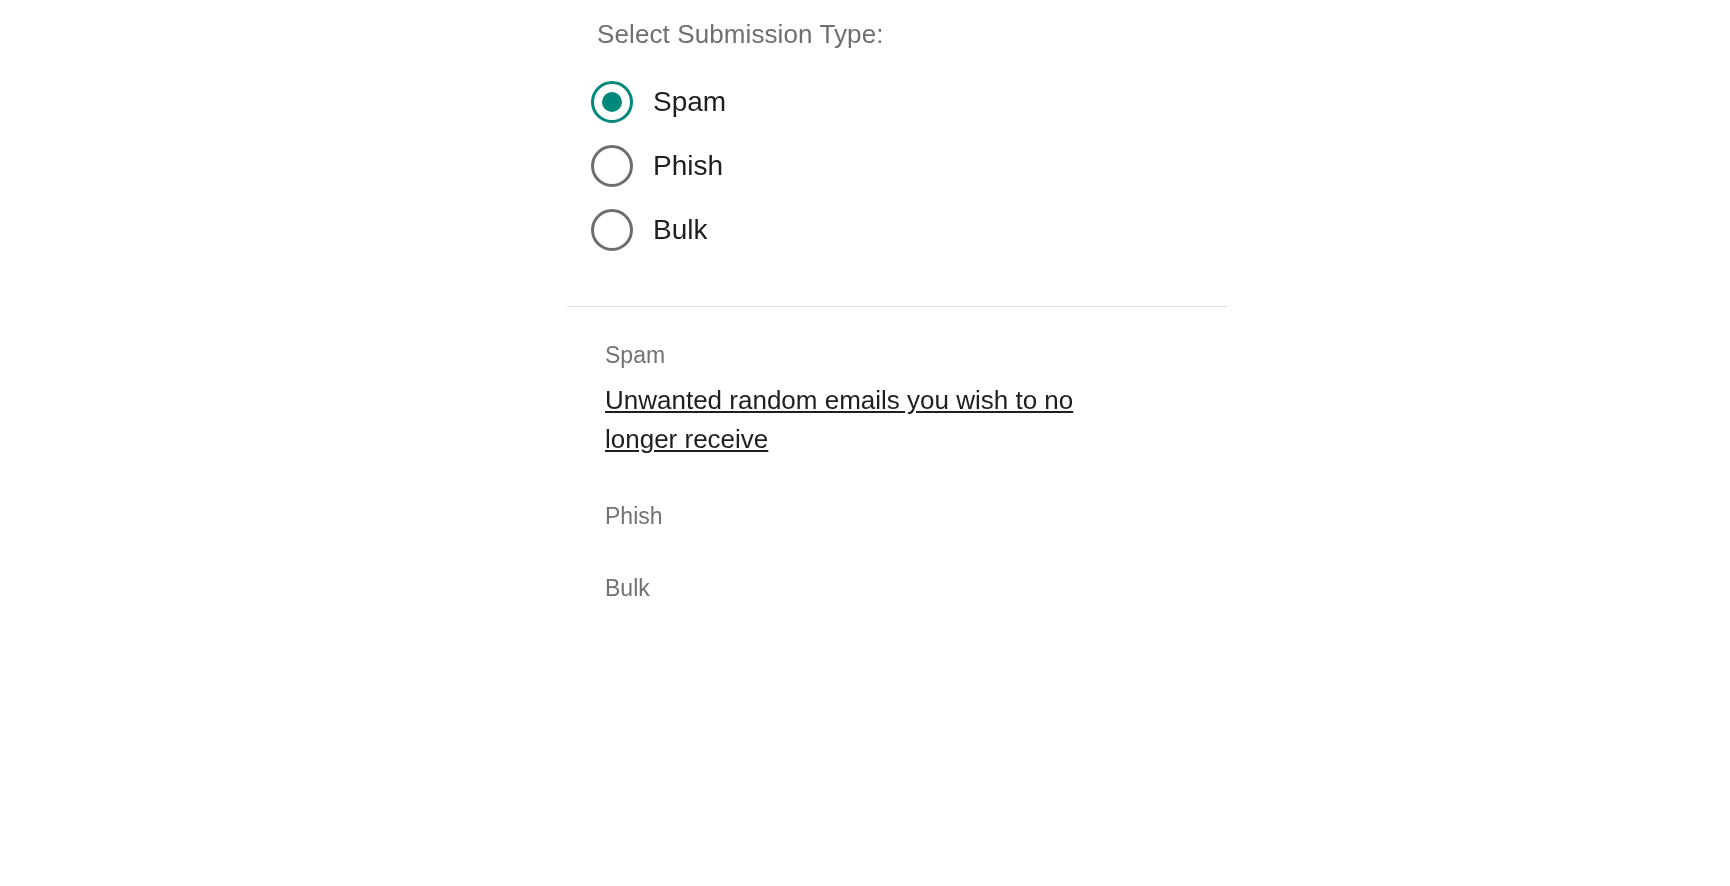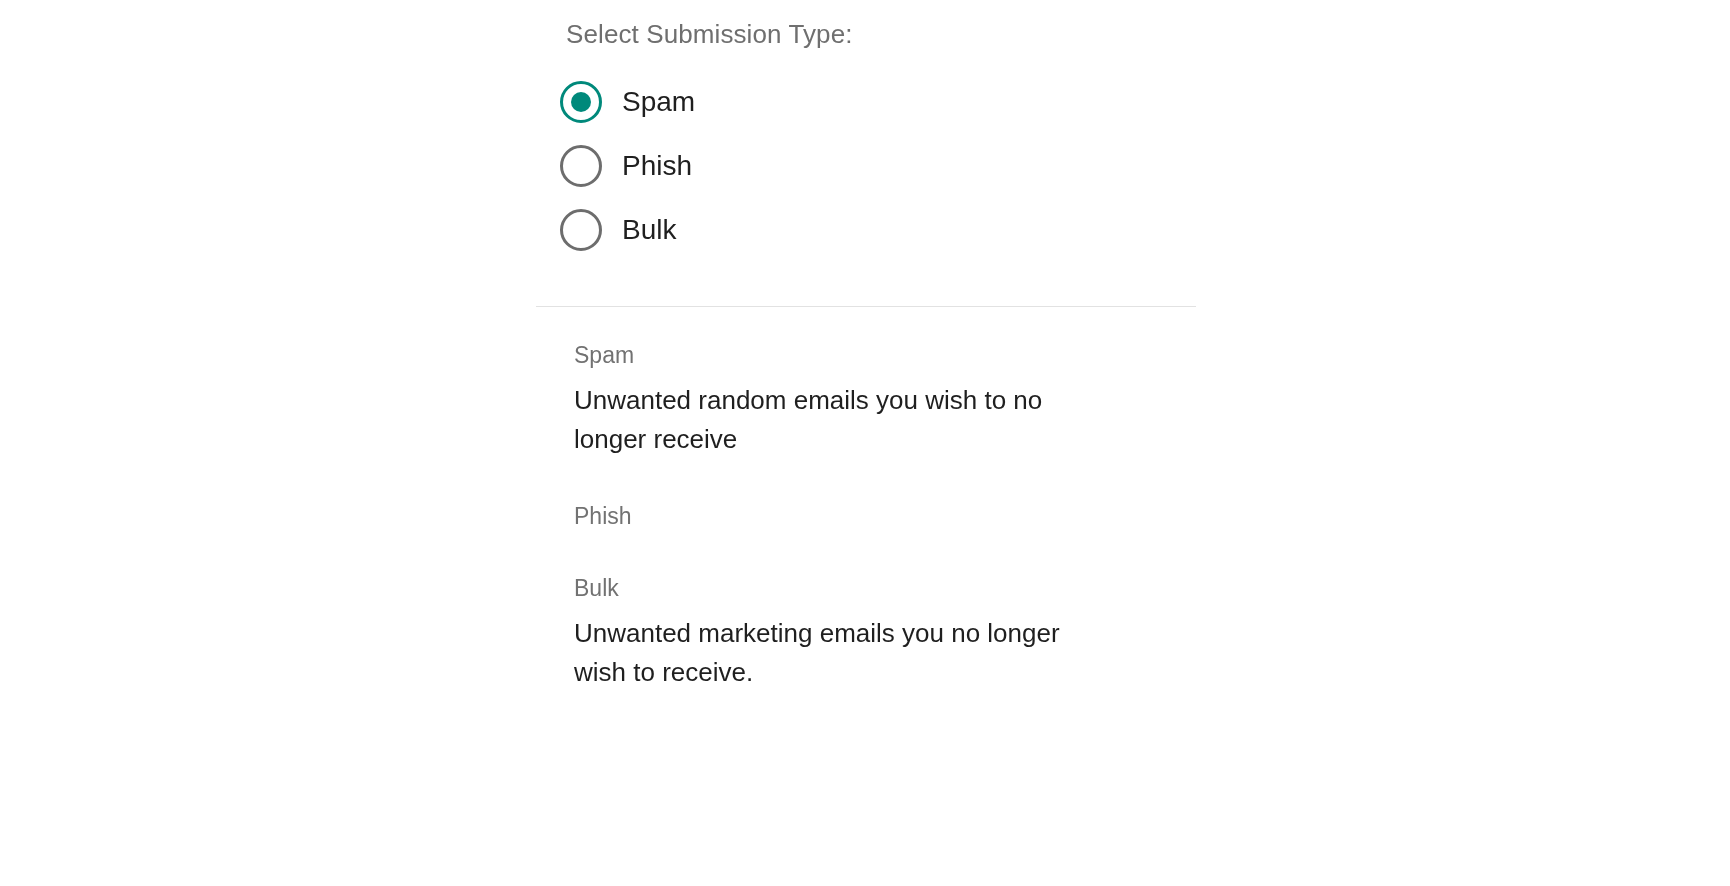--- a/index.html
+++ b/index.html
@@ -17,21 +17,21 @@
 
   .page {
     position: relative;
     width: 1730px;
     height: 886px;
     box-sizing: border-box;
   }
 
   .panel {
     position: absolute;
-    left: 536px;
+    left: 567px;
     top: 0;
     width: 660px;
   }
 
   .section-label {
     font-size: 26px;
     color: #6f6f6f;
     margin-top: 18px;
     margin-left: 30px;
     line-height: 1.3;
@@ -107,20 +107,21 @@
     color: #727272;
     line-height: 1.3;
     margin-bottom: 10px;
   }
 
   .def-desc {
     font-size: 26px;
     color: #1f1f1f;
     line-height: 1.52;
     max-width: 520px;
+    text-decoration: underline;
   }
 </style>
 </head>
 <body>
 
 <div class="page">
   <div class="panel">
 
     <div class="section-label">Select Submission Type:</div>
 
@@ -157,19 +158,18 @@
         <div class="def-term">Spam</div>
         <div class="def-desc">Unwanted random emails you wish to no longer receive</div>
       </div>
 
       <div class="def-block">
         <div class="def-term">Phish</div>
       </div>
 
       <div class="def-block">
         <div class="def-term">Bulk</div>
-        <div class="def-desc">Unwanted marketing emails you no longer wish to receive.</div>
       </div>
 
     </div>
 
   </div>
 </div>
 
 </body></html>

